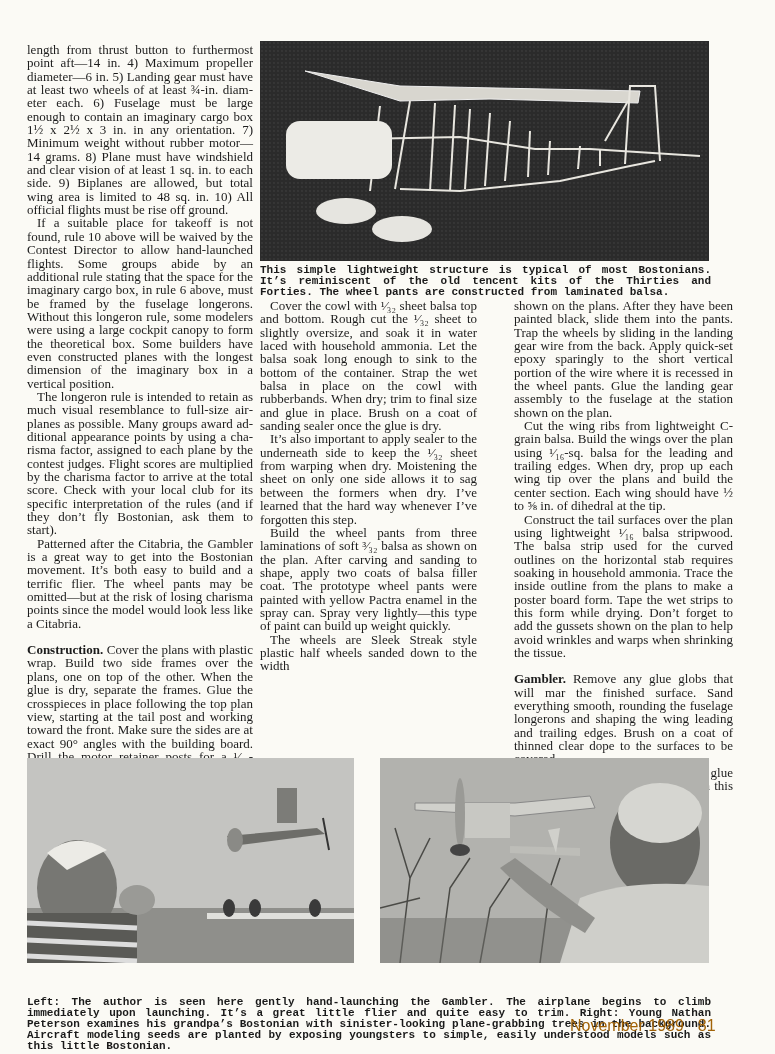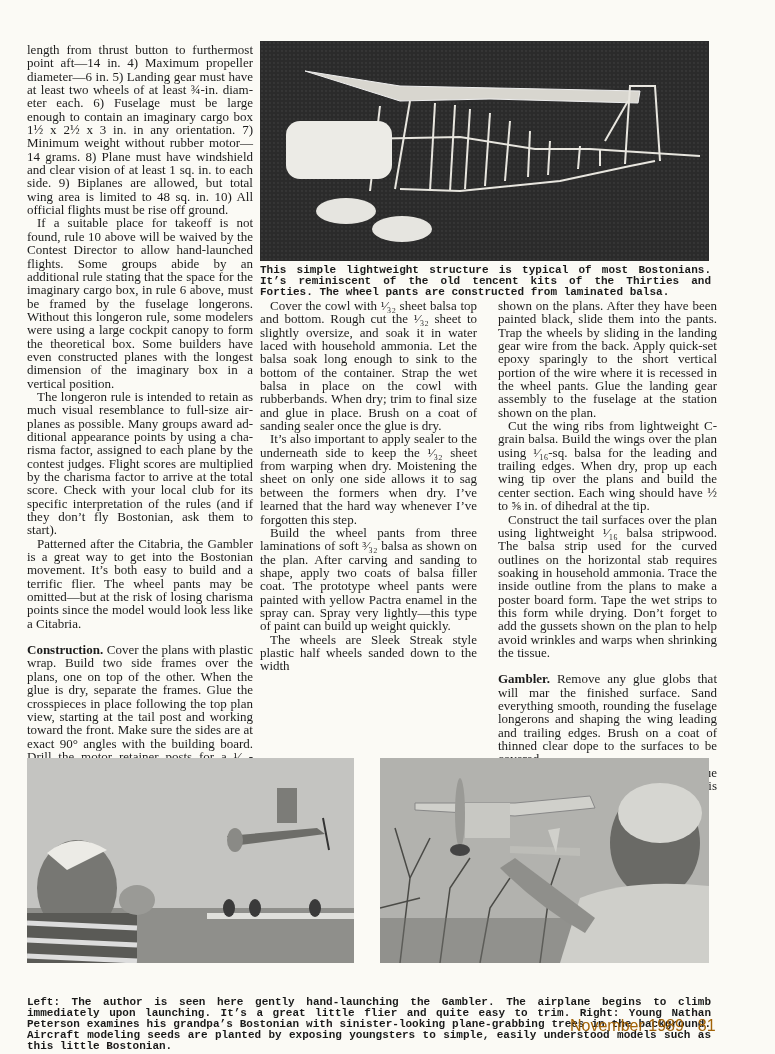--- a/index.html
+++ b/index.html
@@ -11,21 +11,21 @@
       line-height: 13.35px;
       text-align: justify;
       hyphens: manual;
     }
     .col p { text-indent: 10px; }
     .col p.noind { text-indent: 0; }
     .col p.gap { margin-top: 13px; text-indent: 0; }
     .lead { font-weight: bold; }
     #col1 { left: 27px; top: 43px; width: 226px; }
     #col2 { left: 260px; top: 299px; width: 217px; }
-    #col3 { left: 498px; top: 299px; width: 219px; }
+    #col3 { left: 514px; top: 299px; width: 219px; }
     .photo { position: absolute; overflow: hidden; }
     #photo-top { left: 260px; top: 41px; width: 449px; height: 220px; background: #2a2a2a; }
     #photo-left { left: 27px; top: 758px; width: 327px; height: 205px; background: #b9b9b6; }
     #photo-right { left: 380px; top: 758px; width: 329px; height: 205px; background: #a9a9a6; }
     .caption {
       position: absolute;
       font-family: Liberation Mono, monospace;
       font-weight: bold;
       font-size: 11px;
       line-height: 11px;

